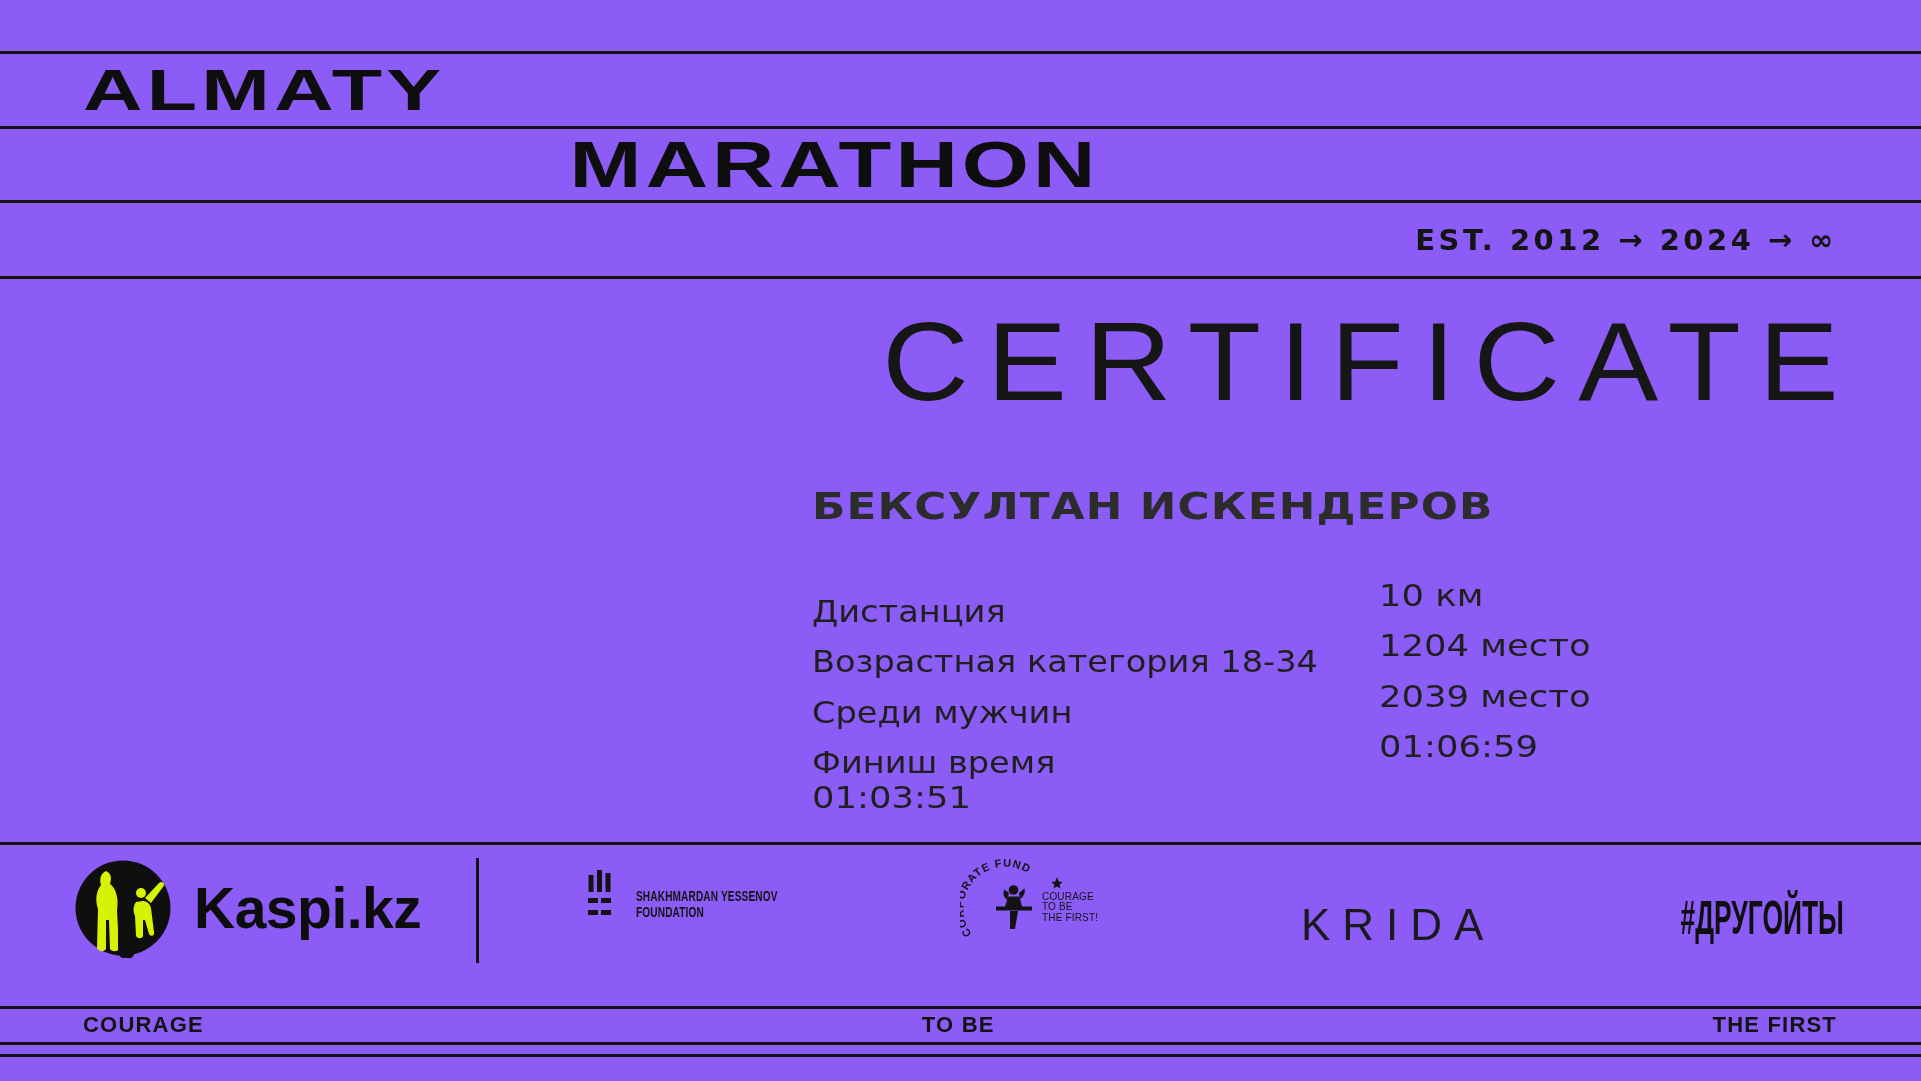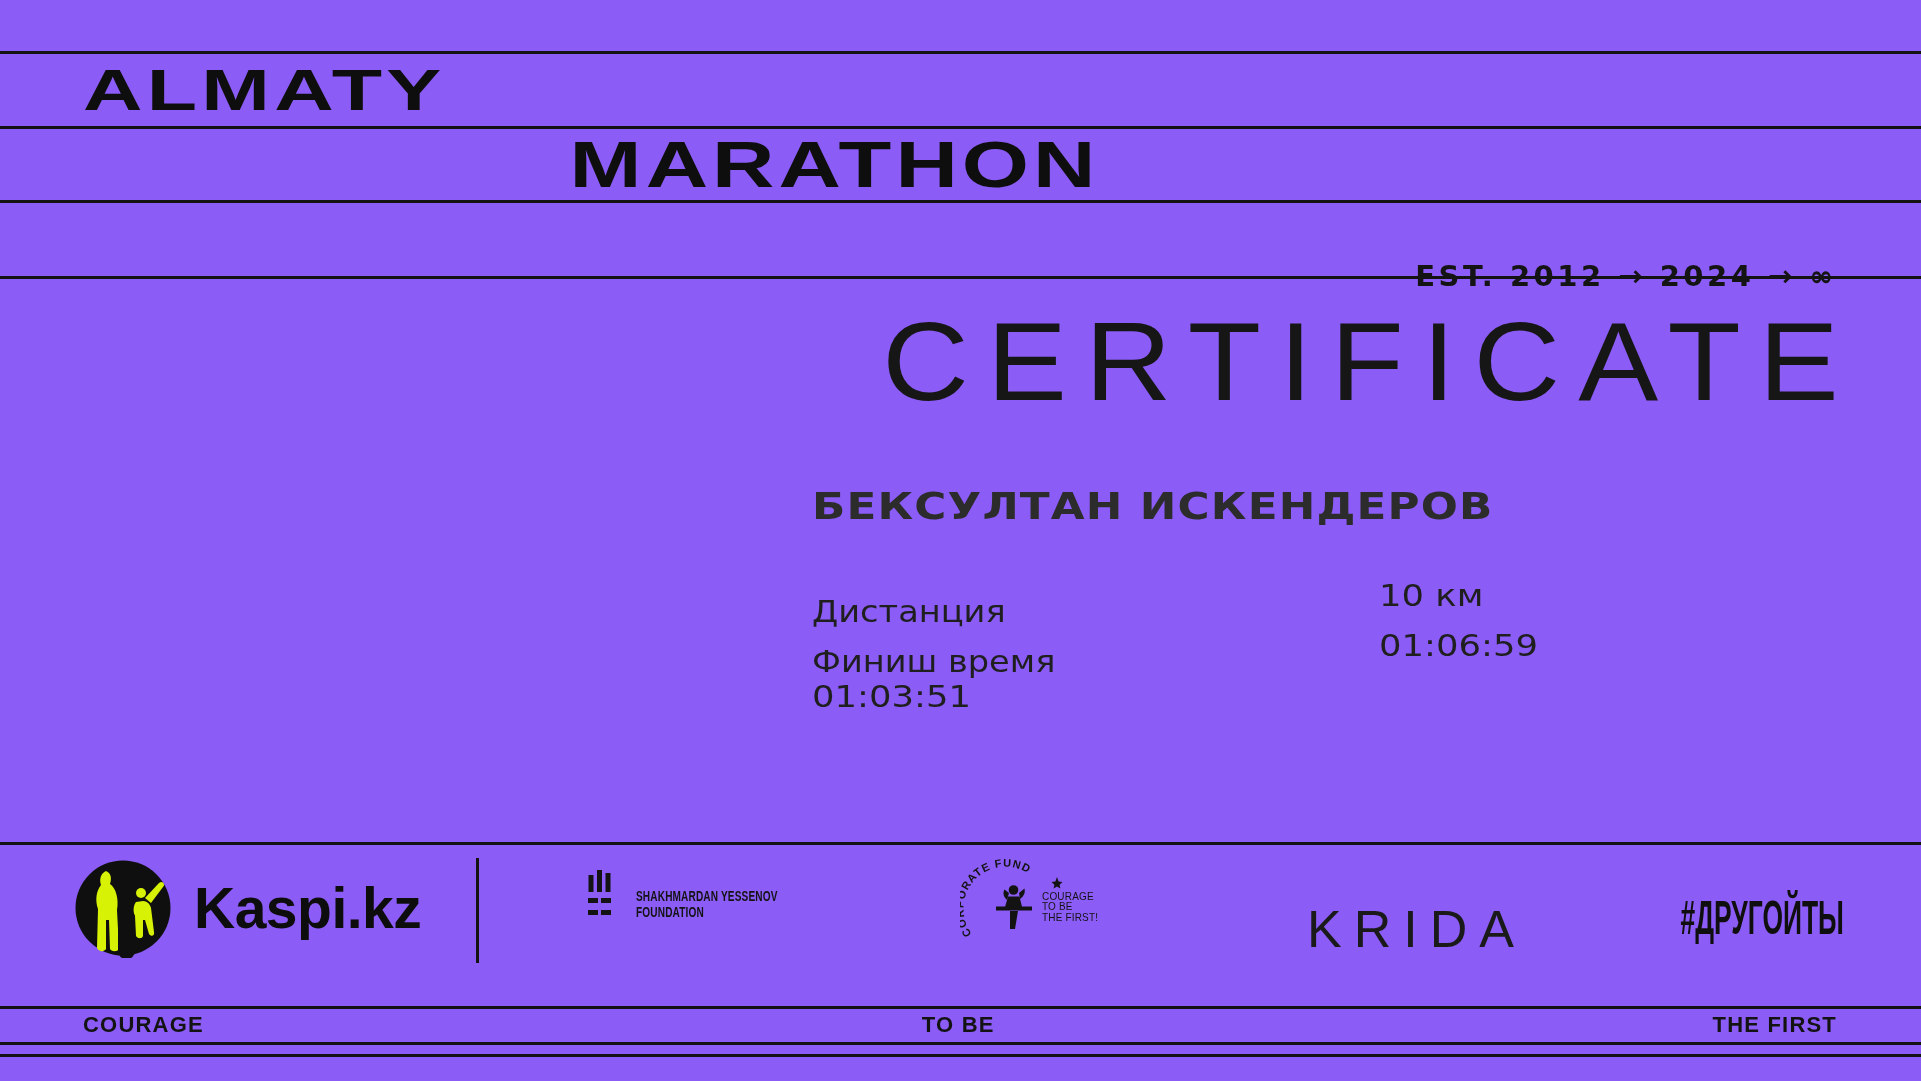--- a/index.html
+++ b/index.html
@@ -7,21 +7,21 @@
     position:relative;width:1921px;height:1081px;overflow:hidden;
     background:#8b5cf6;font-family:"Liberation Sans",sans-serif;color:#131313;text-decoration:underline;
   }
   .rule{position:absolute;left:0;width:100%;height:3px;background:#131313;}
   #rule-1{top:51px}#rule-2{top:126px}#rule-3{top:200px}#rule-4{top:276px}
   #rule-5{top:842px}#rule-6{top:1006px}#rule-7{top:1042px}#rule-8{top:1054px}
 
   .band{position:absolute;left:0;width:100%;display:flex;align-items:center;box-sizing:border-box;}
   #band-city{top:53px;height:74px;padding-left:83px;}
   #band-event{top:129px;height:72px;justify-content:center;padding-right:114px;}
-  #band-est{top:219px;height:74px;justify-content:flex-end;padding-right:84px;align-items:flex-end;}
+  #band-est{top:203px;height:74px;justify-content:flex-end;padding-right:84px;}
 
   .city-text{
     font-size:58px;font-weight:bold;letter-spacing:3px;color:#0e0e0e;line-height:1;
     transform:scaleX(1.42);transform-origin:left center;white-space:nowrap;
   }
   .event-text{
     font-size:64px;font-weight:bold;letter-spacing:3px;color:#0e0e0e;line-height:1;
     transform:scaleX(1.35);transform-origin:right center;white-space:nowrap;
   }
   .est-text{
@@ -63,22 +63,22 @@
     line-height:15.5px;letter-spacing:0.2px;color:#131313;white-space:nowrap;
     transform:scaleX(0.72);transform-origin:left top;
   }
   #cf-icon{position:absolute;left:960px;top:855px;}
   #cf-slogan{
     position:absolute;left:1042px;top:891px;font-size:10.5px;font-weight:normal;
     line-height:10.4px;letter-spacing:0.2px;color:#131313;white-space:nowrap;
     transform:scaleX(0.95);transform-origin:left top;
   }
   #krida-text{
-    position:absolute;left:1301px;top:903px;font-size:52px;font-weight:normal;
-    letter-spacing:12px;color:#1a1a1a;line-height:1;white-space:nowrap;margin-left:6px;
+    position:absolute;left:1301px;top:903px;font-size:44px;font-weight:normal;
+    letter-spacing:12px;color:#1a1a1a;line-height:1;white-space:nowrap;
   }
   #hashtag-text{
     position:absolute;right:77px;top:894px;font-size:48px;font-weight:bold;
     color:#0f0f0f;line-height:1;white-space:nowrap;
     transform:scaleX(0.55);transform-origin:right center;
   }
   #slogan-strip{
     position:absolute;left:0;top:1008px;width:100%;height:33px;box-sizing:border-box;
     padding:0 84px 0 83px;display:flex;align-items:center;justify-content:space-between;
     font-size:22px;font-weight:bold;letter-spacing:1.2px;color:#131313;
@@ -108,20 +108,28 @@
     <span class="est-text">EST. 2012 → 2024 → ∞</span>
   </div>
 
   <div id="cert-title">CERTIFICATE</div>
   <div id="recipient">БЕКСУЛТАН ИСКЕНДЕРОВ</div>
 
   <div id="results">
     <div class="t-row">
       <div class="t-label"><span>Дистанция</span></div>
       <div class="t-value"><span>10 км</span></div>
+    </div>
+    <div class="t-row">
+      <div class="t-label"><span>Возрастная категория 18-34</span></div>
+      <div class="t-value"><span>1204 место</span></div>
+    </div>
+    <div class="t-row">
+      <div class="t-label"><span>Среди мужчин</span></div>
+      <div class="t-value"><span>2039 место</span></div>
     </div>
     <div class="t-row">
       <div class="t-label"><span>Финиш время</span></div>
       <div class="t-value"><span>01:06:59</span></div>
     </div>
     <div class="t-row">
       <div class="t-value"><span>01:03:51</span></div>
     </div>
   </div>
 

